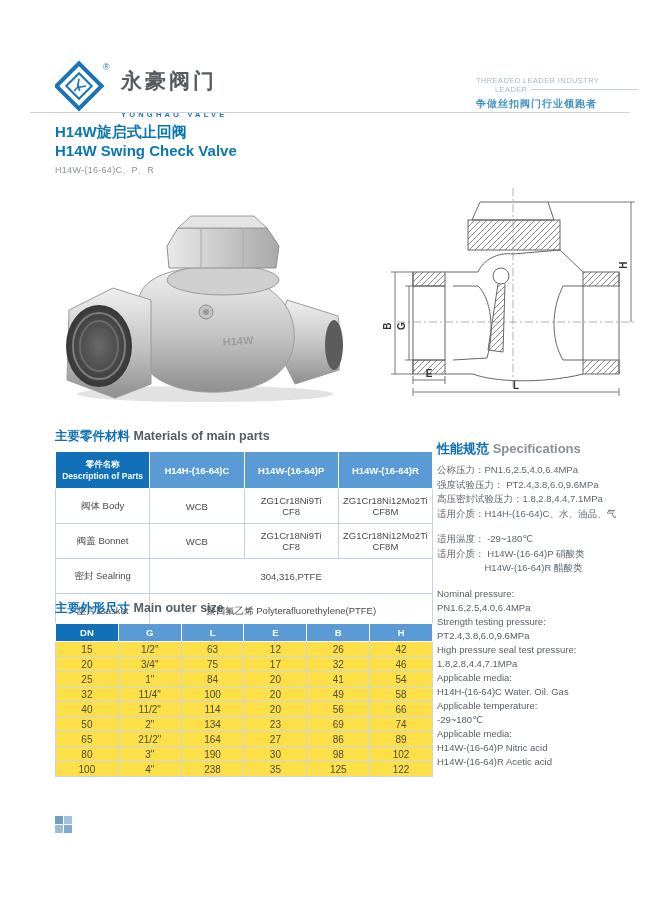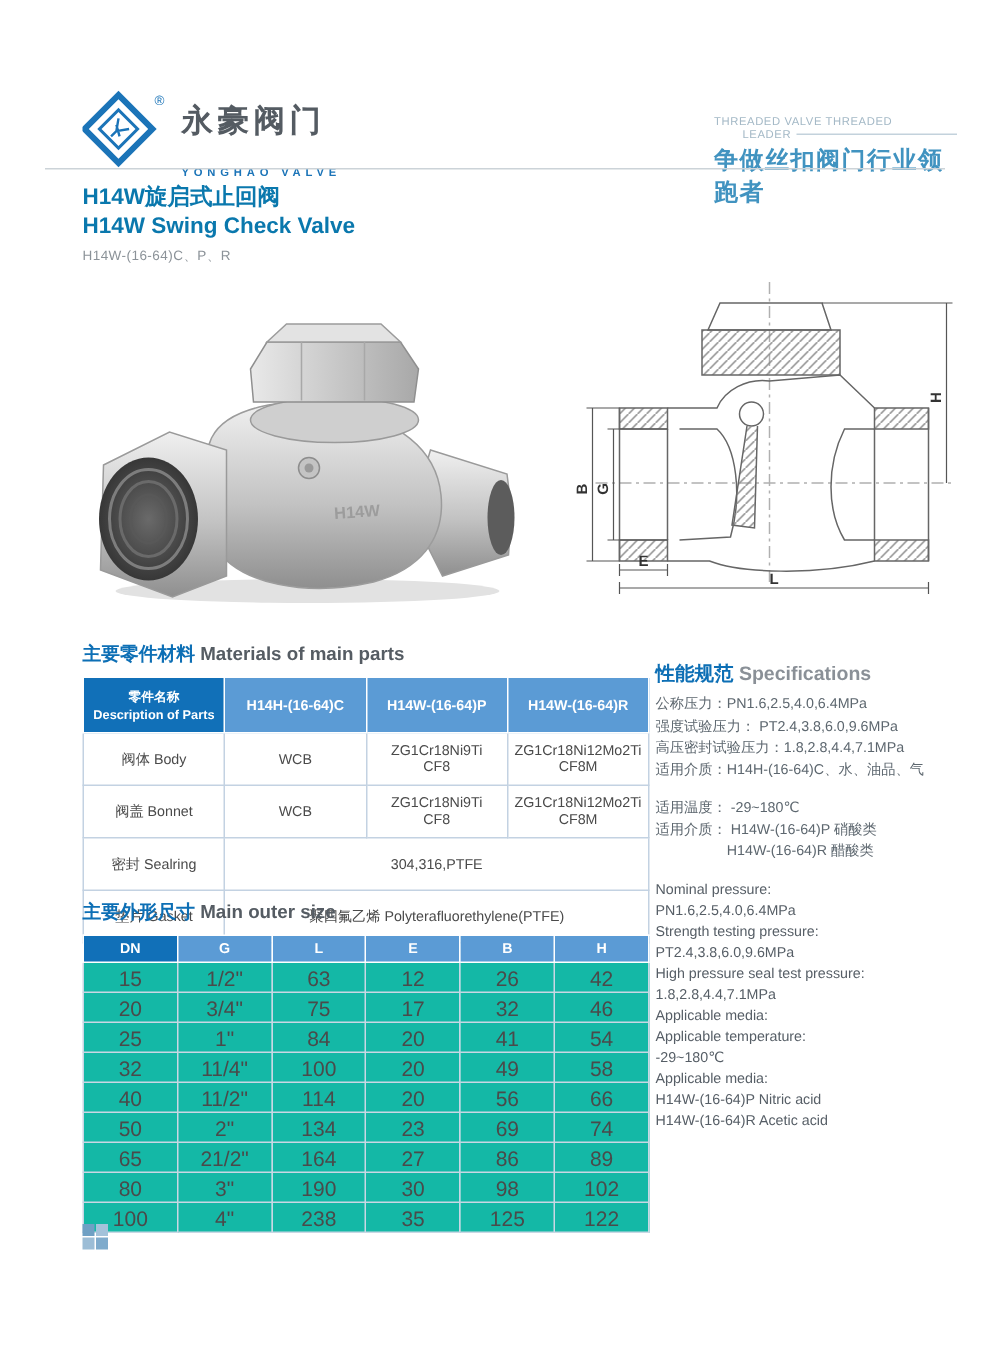--- a/index.html
+++ b/index.html
@@ -8,21 +8,21 @@
 
   
   .logo-block{position:absolute;left:55px;top:60px;display:flex;align-items:flex-start;}
   .logo-text{margin-left:8px;margin-top:10px;}
   .brand-cn{font-size:21px;font-weight:bold;color:#545b62;letter-spacing:3px;line-height:22px;}
   .brand-en{font-size:7.5px;font-weight:bold;color:#1b74b8;letter-spacing:3.2px;margin-top:18px;}
   .slogan-block{position:absolute;right:20px;top:76px;text-align:left;width:162px;}
   .slogan-en{font-size:7.5px;color:#a3b8c6;letter-spacing:.4px;line-height:9px;}
   .slogan-leader{display:flex;align-items:center;gap:4px;margin-left:19px;}
   .slogan-leader .dash{flex:1;height:1px;background:#c3d2dc;}
-  .slogan-cn{font-size:16px;font-weight:bold;color:#4193c0;letter-spacing:1px;margin-top:3px;}
+  .slogan-cn{font-size:10px;font-weight:bold;color:#4193c0;letter-spacing:1px;margin-top:3px;}
   .divider{position:absolute;left:30px;top:112px;width:600px;height:1px;background:#ccd3d8;}
 
   
   .title-block{position:absolute;left:55px;top:122px;}
   .title-cn{font-size:15px;font-weight:bold;color:#0a78ad;line-height:19px;}
   .title-en{font-size:15px;font-weight:bold;color:#0a78ad;line-height:19px;}
   .title-models{font-size:9px;color:#8b9298;margin-top:4px;letter-spacing:.3px;}
 
   
   .photo{position:absolute;left:55px;top:188px;}
@@ -41,22 +41,22 @@
 
   .materials-table th{background:#5b9bd5;color:#fff;font-size:9.5px;font-weight:bold;
       border:1px solid #ffffff;padding:4px 2px;height:28px;vertical-align:middle;}
   .materials-table th:first-child{background:#1170b8;font-size:8.5px;}
   .materials-table td{border:1px solid #c3d2e2;font-size:9.5px;color:#4a4a4a;text-align:center;
       padding:5px 2px;height:24px;vertical-align:middle;background:#fff;}
 
   .size-table th{background:#5b9bd5;color:#fff;font-size:9.5px;font-weight:bold;
       border:1px solid #ffffff;padding:2px;height:13px;}
   .size-table th:first-child{background:#1170b8;}
-  .size-table td{border:1px solid #c9d7e4;font-size:14px;color:#4a4a4a;text-align:center;
-      padding:1.5px 2px;background:#14b8a6;}
+  .size-table td{border:1px solid #c9d7e4;font-size:10px;color:#4a4a4a;text-align:center;
+      padding:1.5px 2px;background:#fde047;}
 
   
   .specs{position:absolute;left:437px;top:440px;width:210px;}
   .specs-heading{font-size:13px;font-weight:bold;margin-bottom:5px;}
   .specs-heading .cn{color:#0d6fb5;}
   .specs-heading .en{color:#8a9097;}
   .spec-block{margin-bottom:11px;}
   .spec-block div{font-size:9.5px;line-height:14.5px;color:#5d676f;white-space:pre-wrap;}
   .spec-block.en div{color:#565e66;line-height:14px;}
 
@@ -80,21 +80,21 @@
       </g>
       <text x="48" y="10" font-size="9" fill="#1b74b8">®</text>
     </svg>
     <div class="logo-text">
       <div class="brand-cn">永豪阀门</div>
       <div class="brand-en">YONGHAO VALVE</div>
     </div>
   </div>
 
   <div class="slogan-block">
-    <div class="slogan-en">THREADED VALVE THREADED</div>
+    <div class="slogan-en">THREADED LEADER INDUSTRY</div>
     <div class="slogan-en slogan-leader">
       <span>LEADER</span>
       <span class="dash"></span>
     </div>
     <div class="slogan-cn">争做丝扣阀门行业领跑者</div>
   </div>
 
   <div class="divider"></div>
 
   <div class="title-block">
@@ -373,20 +373,21 @@
         <div>　　　　　H14W-(16-64)R 醋酸类</div>
       </div>
     <div class="spec-block en">
         <div>Nominal pressure:</div>
         <div>PN1.6,2.5,4.0,6.4MPa</div>
         <div>Strength testing pressure:</div>
         <div>PT2.4,3.8,6.0,9.6MPa</div>
         <div>High pressure seal test pressure:</div>
         <div>1.8,2.8,4.4,7.1MPa</div>
         <div>Applicable media:</div>
+        <div>H14H-(16-64)C Water. Oil. Gas</div>
         <div>Applicable temperature:</div>
         <div>-29~180℃</div>
         <div>Applicable media:</div>
         <div>H14W-(16-64)P Nitric acid</div>
         <div>H14W-(16-64)R Acetic acid</div>
       </div>
   </div>
 
   <div class="footer-mark">
     <span class="fm1"></span>

